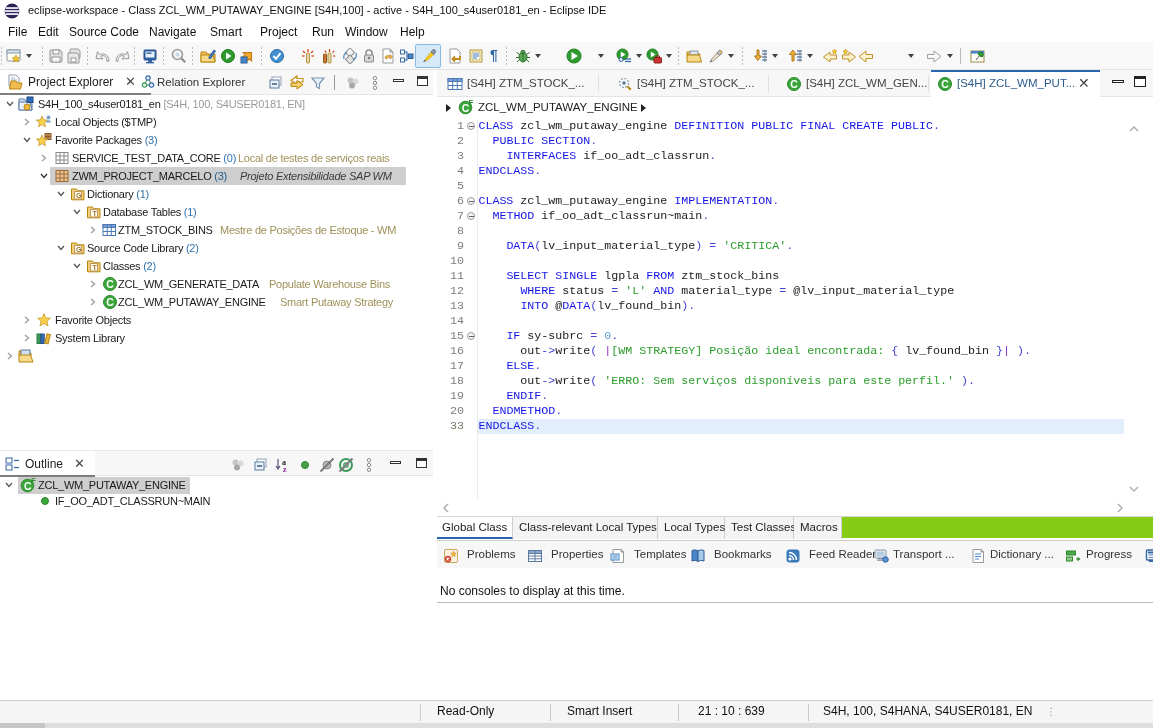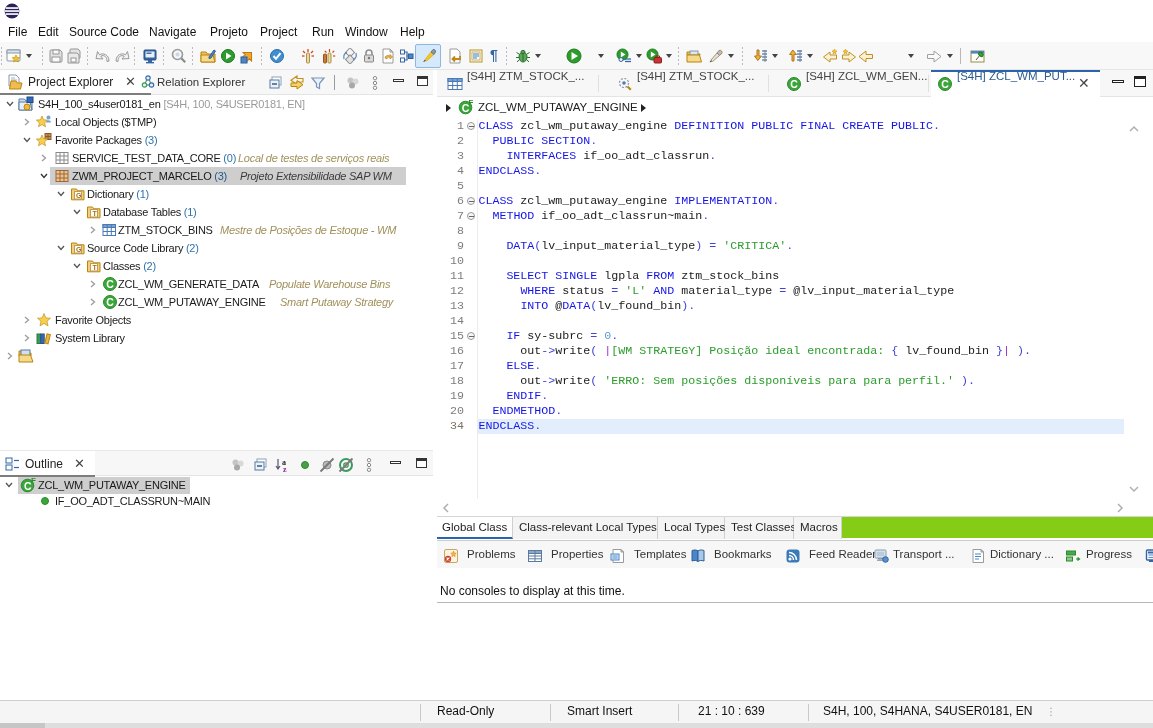--- a/index.html
+++ b/index.html
@@ -26,23 +26,23 @@
 .tablabel { position:absolute; top:5px; color:#333; }
 .activetab { position:absolute; top:0; height:25px; background:#fff; border-bottom:2px solid #7d7d7d; }
 .closex { position:absolute; font-size:13px; color:#444; }
 
 .trow { position:absolute; left:0; width:433px; height:18px; line-height:18px; white-space:nowrap; font-size:11px; letter-spacing:-0.25px; }
 .arr { position:absolute; top:4px; font-size:9px; color:#5a5a5a; }
 .arrc { position:absolute; top:4px; font-size:9px; color:#9d9d9d; }
 .ic16 { position:absolute; top:1px; width:16px; height:16px; }
 .tlab { position:absolute; top:0; }
 .cnt { color:#3173ad; }
-.desc { color:#a0905a; font-style:italic; }
+.desc { color:#a0905a; }
 .graytxt { color:#9a9a9a;margin-top:20px; }
-.etabtext { position:absolute; top:0; font-size:11.5px; }
+.etabtext { position:absolute; top:7px; font-size:11.5px; }
 
 #code { left:437px; top:119px; width:688px; height:381px;
   font-family:"Liberation Mono", monospace; font-size:11.66px; line-height:15px; white-space:pre; }
 .cl { position:absolute; left:41.4px; }
 .ln { position:absolute; width:27px; text-align:right; color:#7d7d7d; }
 .k { color:#1414e8; }
 .o { color:#4343d6; }
 .s { color:#2a9c2a; }
 .n { color:#5b9bd5; }
 .p { color:#9933cc; }
@@ -63,27 +63,28 @@
 <body>
 <div id="root">
 
   <div class="abs" id="titlebar">
     <svg class="abs" style="left:4px;top:3px" width="16" height="16" viewBox="0 0 16 16">
       <circle cx="8" cy="8" r="7.4" fill="#2c2255"></circle>
       <rect x="1.6" y="4.2" width="12.8" height="1.7" fill="#f8f8ff"></rect>
       <rect x="0.8" y="7.2" width="14.4" height="1.7" fill="#f8f8ff"></rect>
       <rect x="1.6" y="10.2" width="12.8" height="1.7" fill="#f8f8ff"></rect>
     </svg>
+    <div class="abs" id="titletext">eclipse-workspace - Class ZCL_WM_PUTAWAY_ENGINE [S4H,100] - active - S4H_100_s4user0181_en - Eclipse IDE</div>
   </div>
   <div class="abs" id="menubar">
     <span class="mi" style="left:8px">File</span>
     <span class="mi" style="left:38px">Edit</span>
     <span class="mi" style="left:69px">Source Code</span>
     <span class="mi" style="left:149px">Navigate</span>
-    <span class="mi" style="left:210px">Projeto</span>
+    <span class="mi" style="left:210px">Smart</span>
     <span class="mi" style="left:260px">Project</span>
     <span class="mi" style="left:312px">Run</span>
     <span class="mi" style="left:345px">Window</span>
     <span class="mi" style="left:400px">Help</span>
   </div>
   <div class="abs" id="toolbar">
     <div class="tsep" style="left:1px"></div>
     <div class="tsep" style="left:42px"></div>
     <svg class="ti" style="left:6px" viewBox="0 0 16 16">
         <rect x="1" y="2" width="13" height="11" rx="1" fill="#fffef4" stroke="#8a97a8"></rect>
@@ -705,26 +706,26 @@
     <div class="ln" style="top:180px">13</div>
     <div class="cl" style="top:180px">      <span class="k">INTO</span> @<span class="k">DATA</span><span class="o">(</span>lv_found_bin<span class="o">).</span></div>
     <div class="ln" style="top:195px">14</div>
     <div class="ln" style="top:210px">15</div><div class="fold" style="top:213px"></div>
     <div class="cl" style="top:210px">    <span class="k">IF</span> sy-subrc <span class="o">=</span> <span class="n">0</span><span class="o">.</span></div>
     <div class="ln" style="top:225px">16</div>
     <div class="cl" style="top:225px">      out<span class="o">-&gt;</span>write<span class="o">(</span> <span class="p">|</span><span class="s">[WM STRATEGY] Posição ideal encontrada: </span><span class="o">{</span> lv_found_bin <span class="o">}</span><span class="p">|</span> <span class="o">).</span></div>
     <div class="ln" style="top:240px">17</div>
     <div class="cl" style="top:240px">    <span class="k">ELSE</span><span class="o">.</span></div>
     <div class="ln" style="top:255px">18</div>
-    <div class="cl" style="top:255px">      out<span class="o">-&gt;</span>write<span class="o">(</span> <span class="s">'ERRO: Sem posições disponíveis para para perfil.'</span> <span class="o">).</span></div>
+    <div class="cl" style="top:255px">      out<span class="o">-&gt;</span>write<span class="o">(</span> <span class="s">'ERRO: Sem serviços disponíveis para este perfil.'</span> <span class="o">).</span></div>
     <div class="ln" style="top:270px">19</div>
     <div class="cl" style="top:270px">    <span class="k">ENDIF</span><span class="o">.</span></div>
     <div class="ln" style="top:285px">20</div>
     <div class="cl" style="top:285px">  <span class="k">ENDMETHOD</span><span class="o">.</span></div>
-    <div class="ln" style="top:300px;color:#7a7264">34</div>
+    <div class="ln" style="top:300px;color:#7a7264">33</div>
     <div class="cl" style="top:300px"><span class="k">ENDCLASS</span><span class="o">.</span></div>
   </div>
   <div class="abs" id="console" style="left:437px;top:540px;width:716px;height:160px;background:#fff;border-top:1px solid #cccccc">
     <div class="abs" style="left:0;top:0;width:716px;height:27px;background:#f7f7f7">
       <svg class="abs" style="left:6px;top:7px" width="16" height="16" viewBox="0 0 16 16">
           <rect x="1.5" y="1.5" width="13" height="13" rx="1.5" fill="#fdf3e0" stroke="#c8a860"></rect>
           <circle cx="5" cy="11" r="3.2" fill="#d04030"></circle>
           <path d="M3.6 9.6 L6.4 12.4 M6.4 9.6 L3.6 12.4" stroke="#fff" stroke-width="1.1"></path>
           <path d="M10.5 3 L11.3 5 L13.3 5.3 L11.8 6.7 L12.2 8.7 L10.5 7.6 L8.8 8.7 L9.2 6.7 L7.7 5.3 L9.7 5 Z" fill="#f0b840" stroke="#c08818" stroke-width="0.5"></path>
         </svg>

